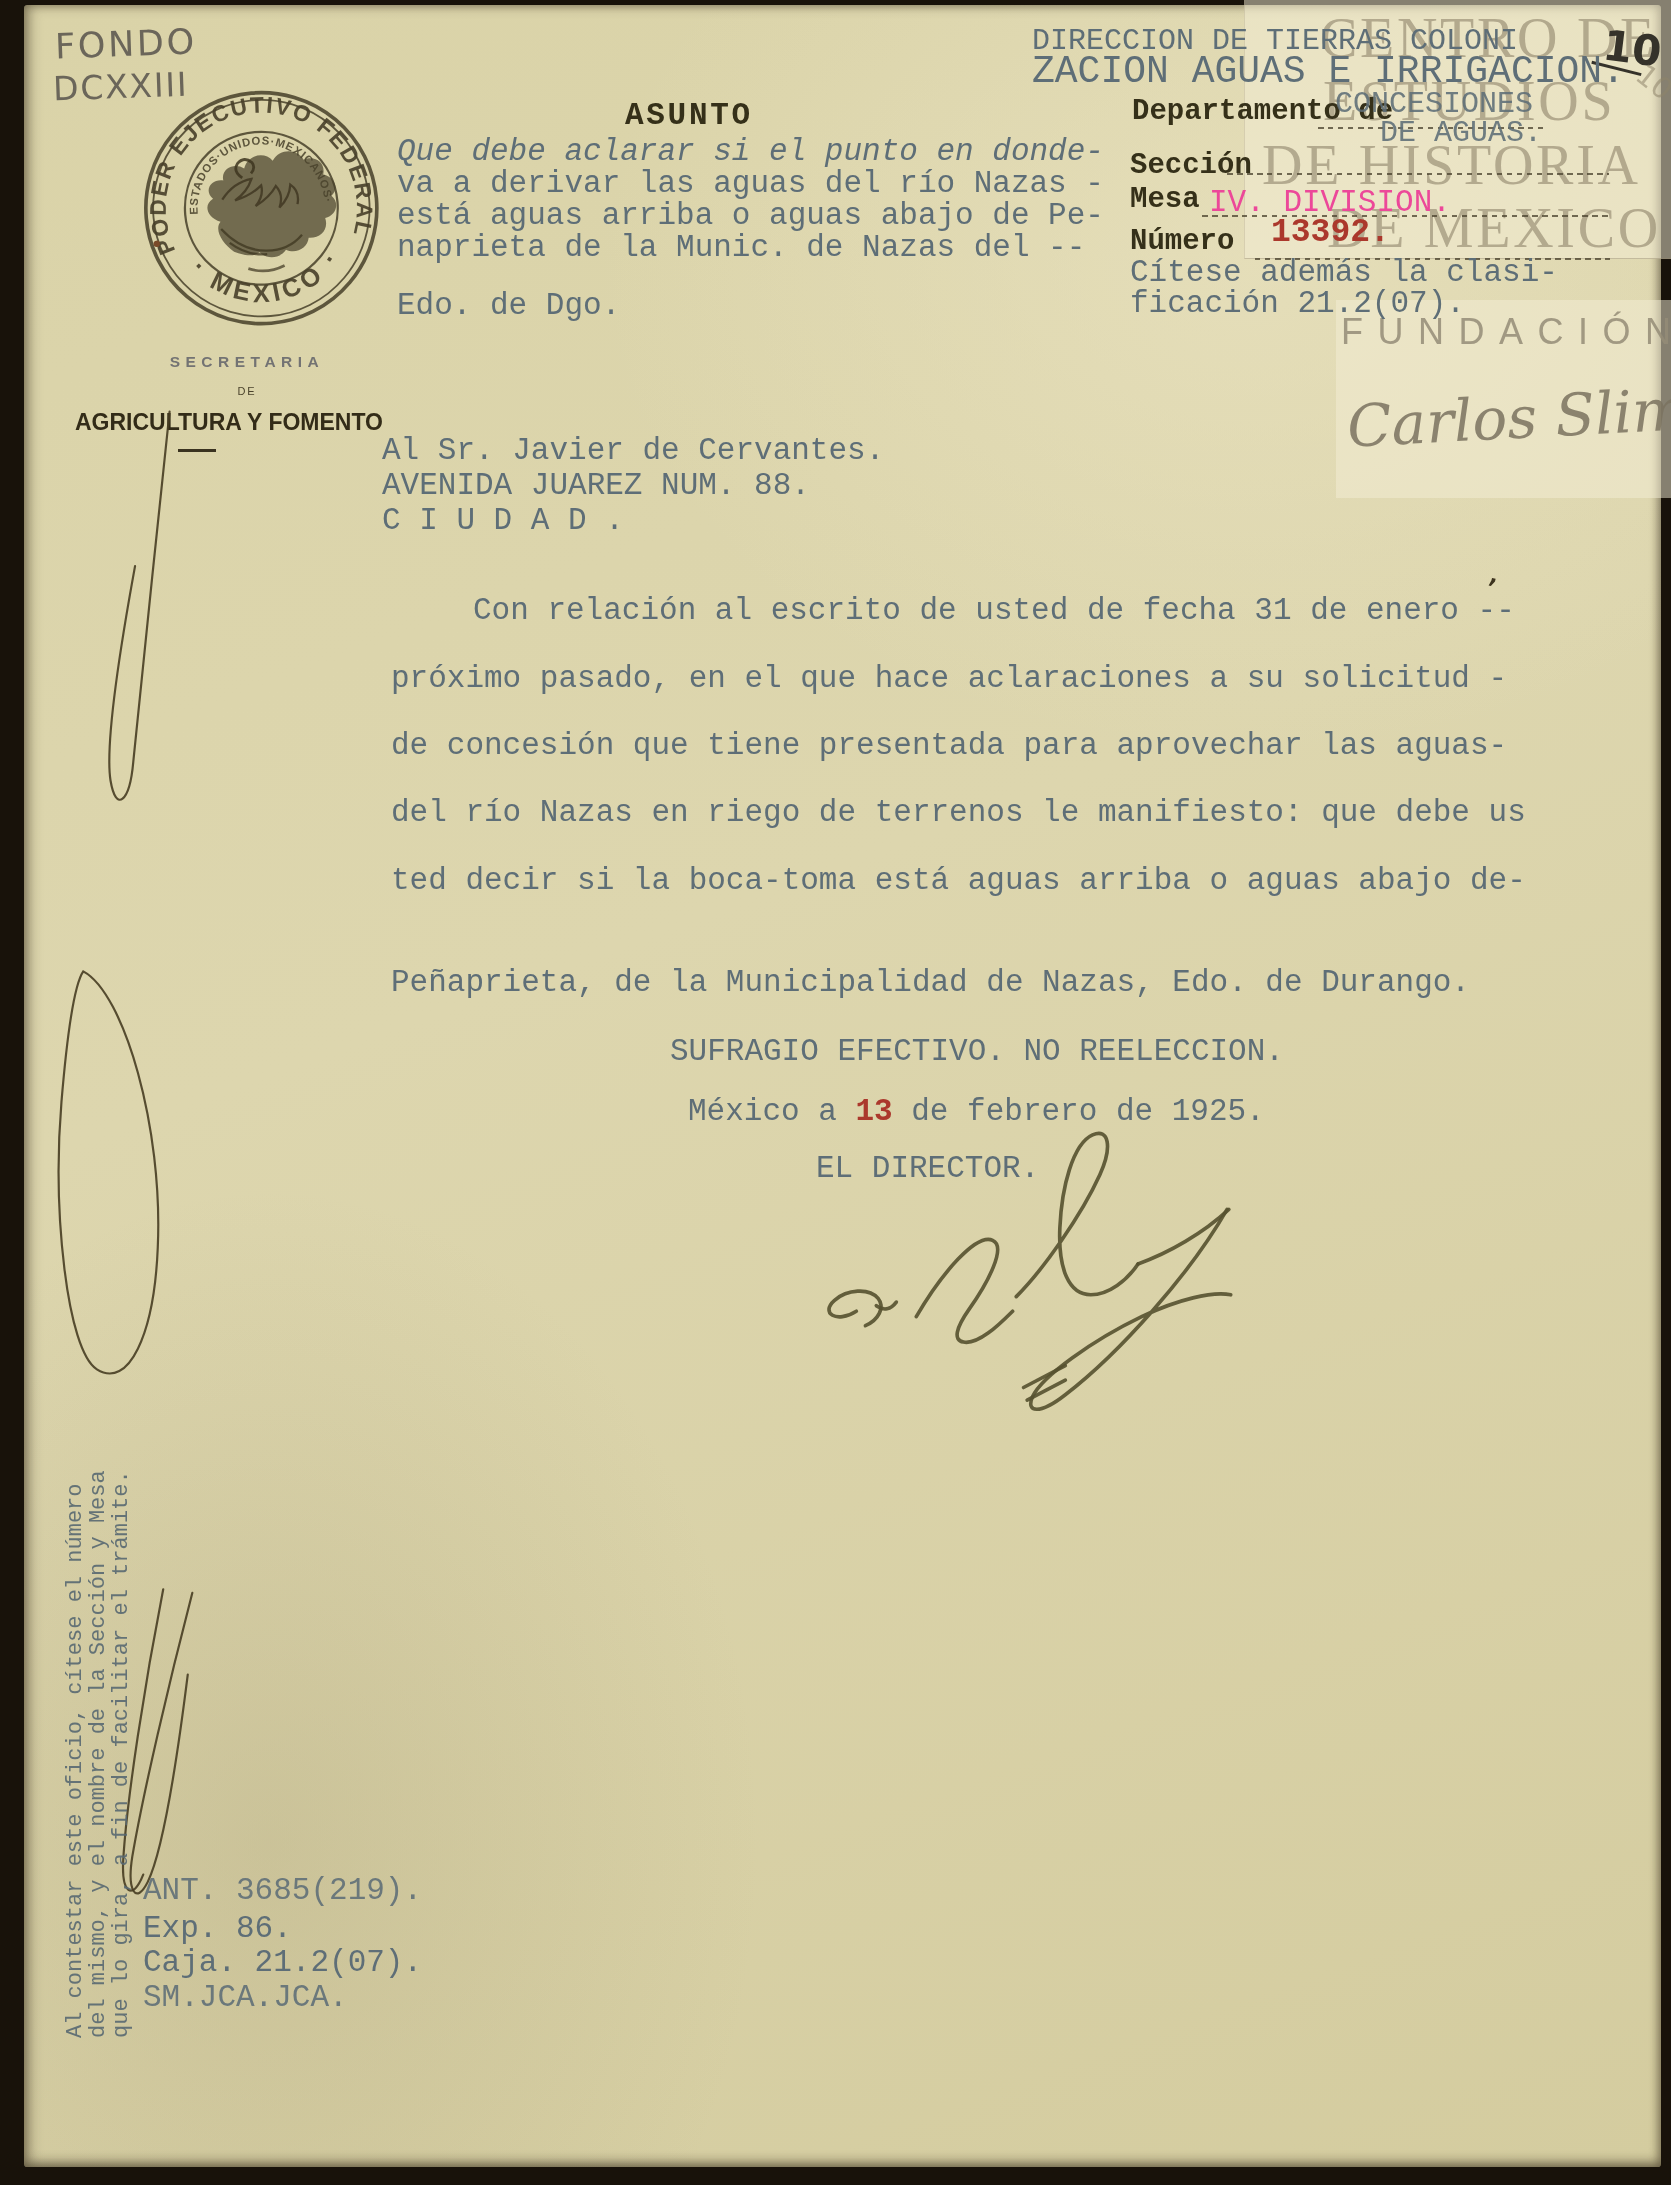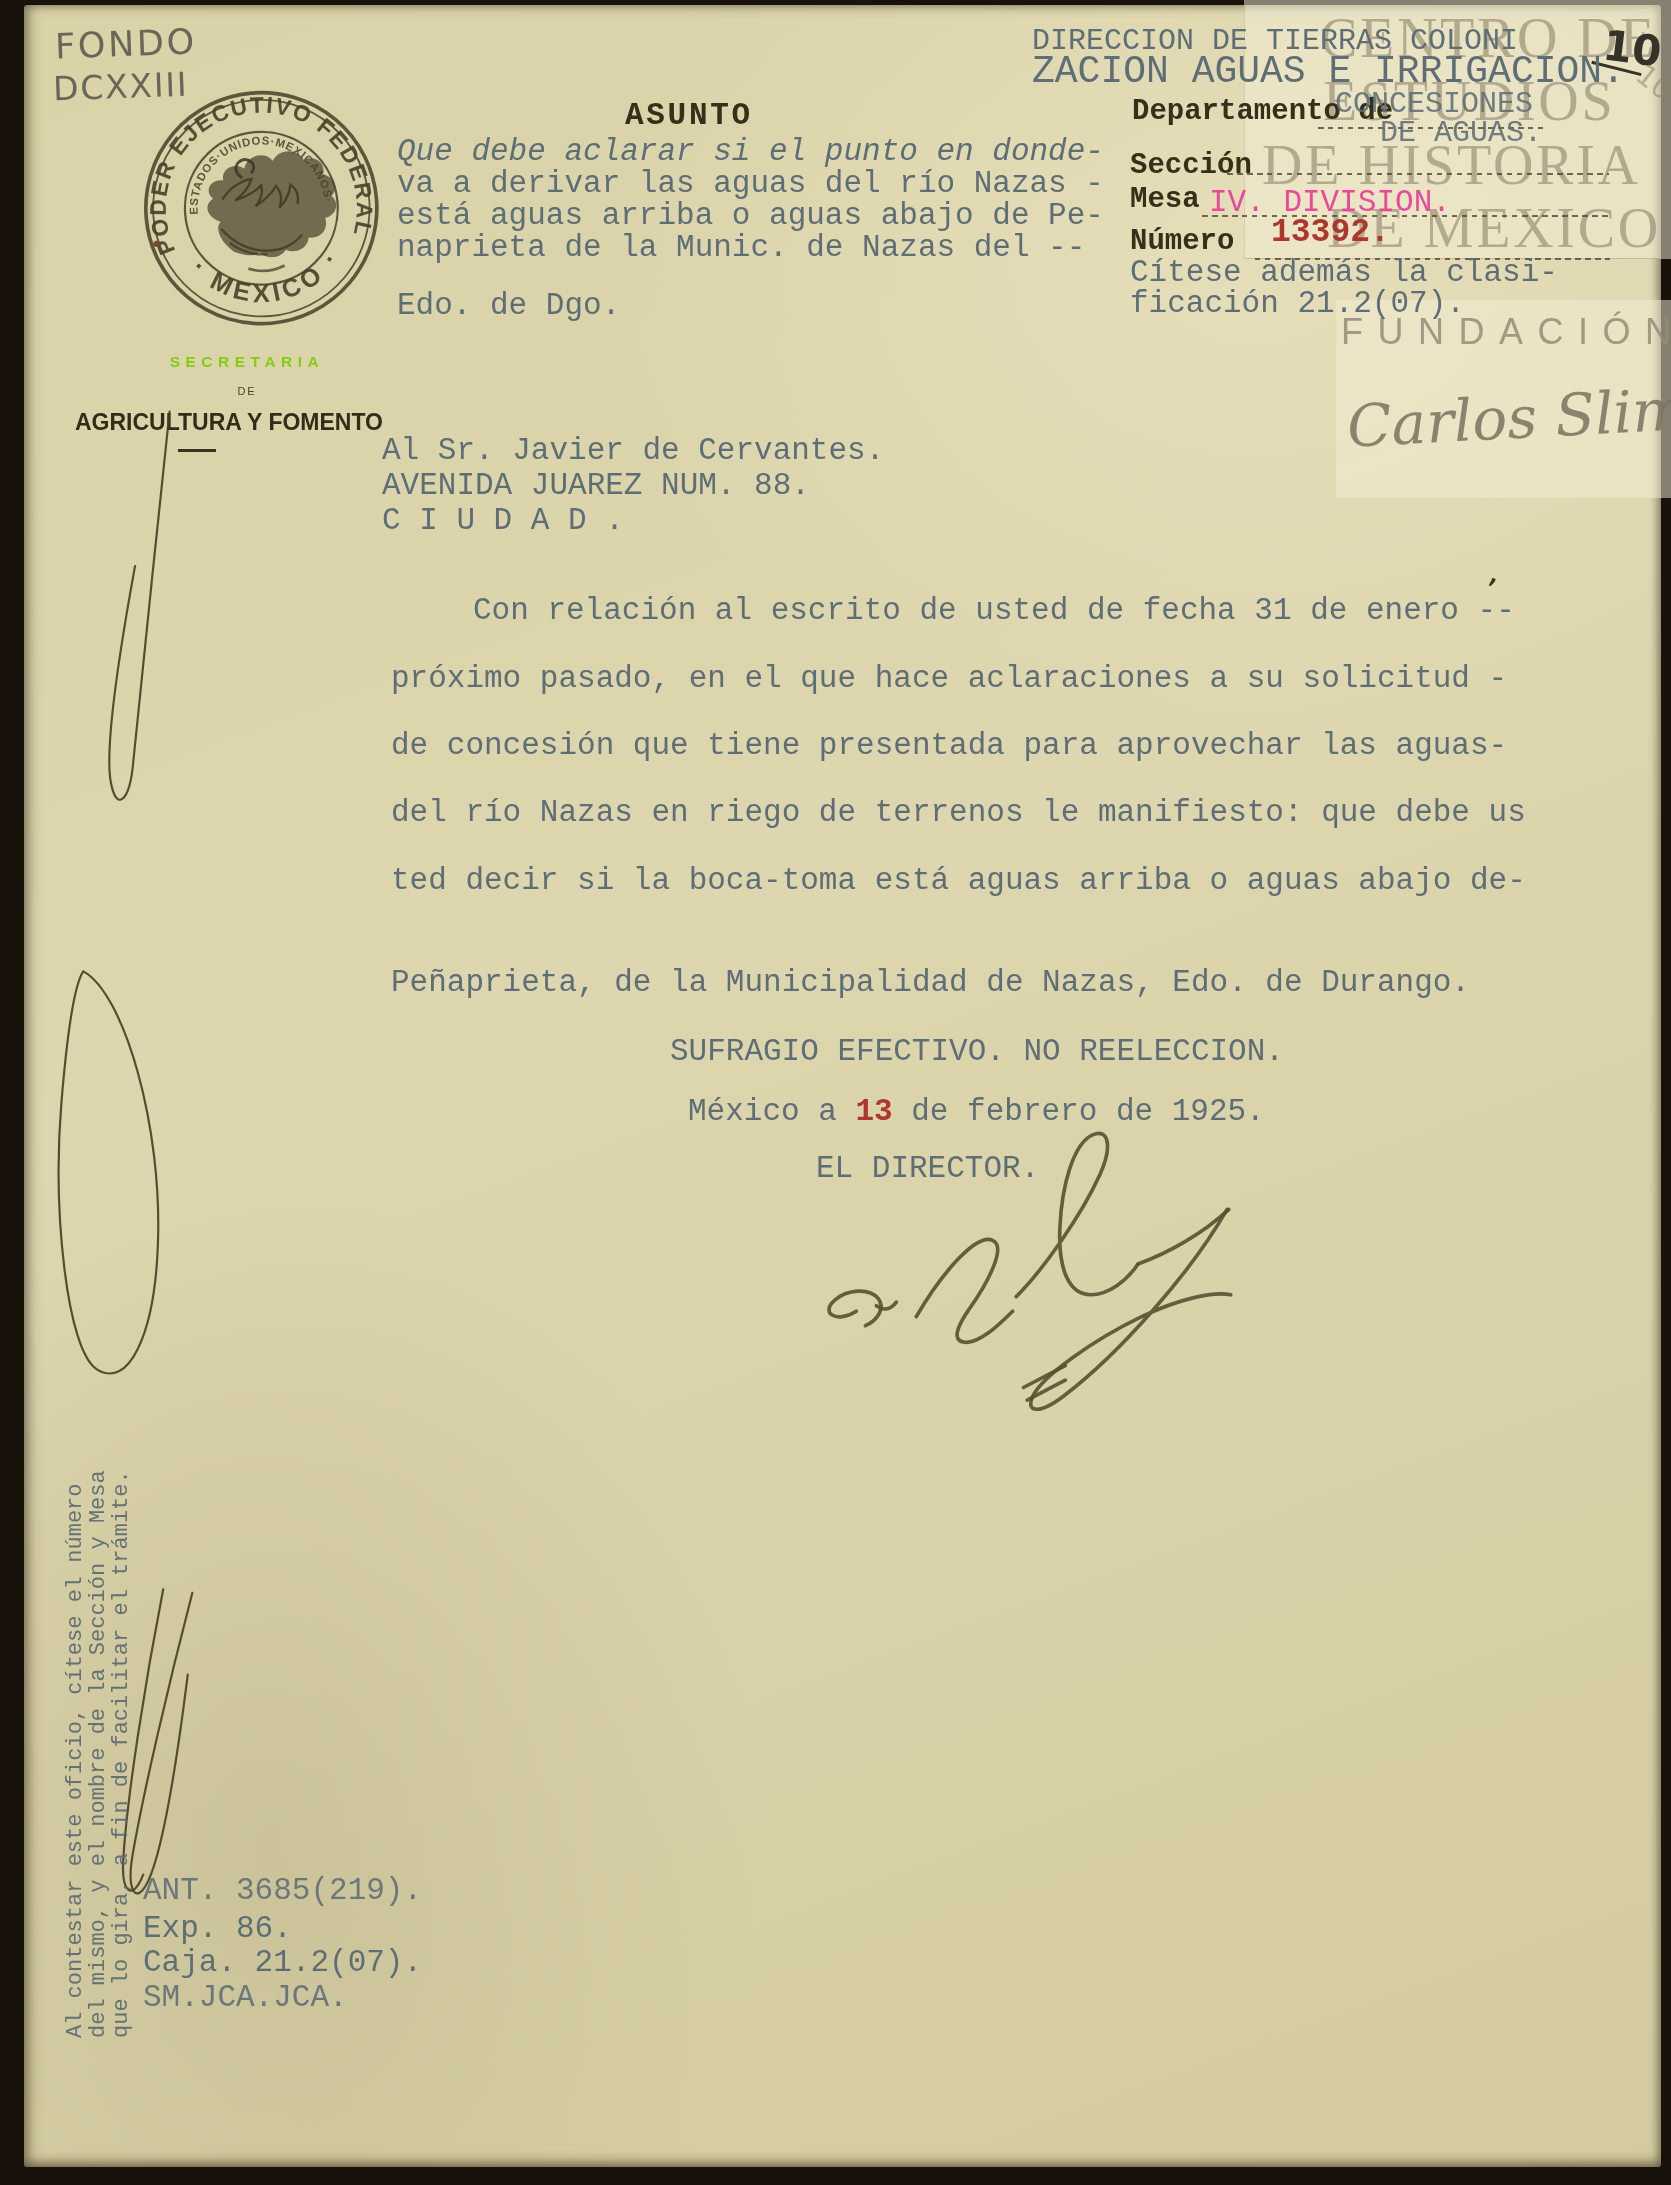--- a/index.html
+++ b/index.html
@@ -79,21 +79,21 @@
     <g>
       <path d="M104 176 c-12 -10 -20 -26 -12 -34 c-14 -6 -18 -20 -6 -26 c-10 -10 0 -22 13 -19 c-2 -13 14 -19 24 -11 c5 -15 24 -17 32 -6 c9 -13 28 -11 34 2 c13 -4 24 5 20 18 c13 4 16 17 7 24 c9 9 3 22 -9 24 c3 13 -7 22 -20 20 c-2 11 -15 17 -26 11 c-7 9 -22 9 -29 0 c-9 5 -17 2 -28 -3 z" fill="#4a422c" fill-opacity=".72"></path>
       <path d="M96 118 q14 -18 34 -20 q-6 14 -20 22 q18 -4 30 -14 q2 12 -8 22 q16 -8 24 -20 q8 10 2 24 q12 -10 14 -24 q10 8 6 22" fill="none" stroke="#3d351f" stroke-width="2.5" stroke-opacity=".8"></path>
       <path d="M92 150 q20 26 48 28 q24 2 40 -14 M100 166 q18 16 40 16" fill="none" stroke="#3d351f" stroke-width="2.5" stroke-opacity=".75"></path>
       <path d="M120 96 q-10 -8 -4 -16 q8 -8 16 0 q4 6 -2 12" fill="none" stroke="#3d351f" stroke-width="3" stroke-opacity=".85"></path>
       <path d="M118 196 q20 8 40 0" fill="none" stroke="#3d351f" stroke-width="3" stroke-opacity=".7"></path>
     </g>
     <circle cx="20" cy="160" r="3.5" fill="#7a4a28"></circle>
   </svg>
 
-  <div class="abs" style="left:136px;top:353px;width:222px;text-align:center;font-size:15.5px;font-weight:bold;letter-spacing:5.5px;color:#84cc16;">SECRETARIA</div>
+  <div class="abs" style="left:136px;top:353px;width:222px;text-align:center;font-size:15.5px;font-weight:bold;letter-spacing:5.5px;color:#737373;">SECRETARIA</div>
   <div class="abs" style="left:136px;top:385px;width:222px;text-align:center;font-size:11px;letter-spacing:1.8px;color:#4a432c;">DE</div>
   <div class="abs" style="left:75px;top:409px;font-size:23px;font-weight:bold;letter-spacing:0px;color:#332c18;">AGRICULTURA Y FOMENTO</div>
   <div class="abs" style="left:178px;top:449px;width:38px;height:2.7px;background:#3a3320;"></div>
 
   <div class="abs print" style="left:625px;top:98px;letter-spacing:2.7px;font-size:31px;">ASUNTO</div>
   <div class="abs typed" style="left:397px;top:136px;font-style:italic;">Que debe aclarar si el punto en donde-</div>
   <div class="abs typed" style="left:397px;top:168px;">va a derivar las aguas del río Nazas -</div>
   <div class="abs typed" style="left:397px;top:200px;">está aguas arriba o aguas abajo de Pe-</div>
   <div class="abs typed" style="left:397px;top:232px;">naprieta de la Munic. de Nazas del --</div>
   <div class="abs typed" style="left:397px;top:264px;margin-top:26px;">Edo. de Dgo.</div>

